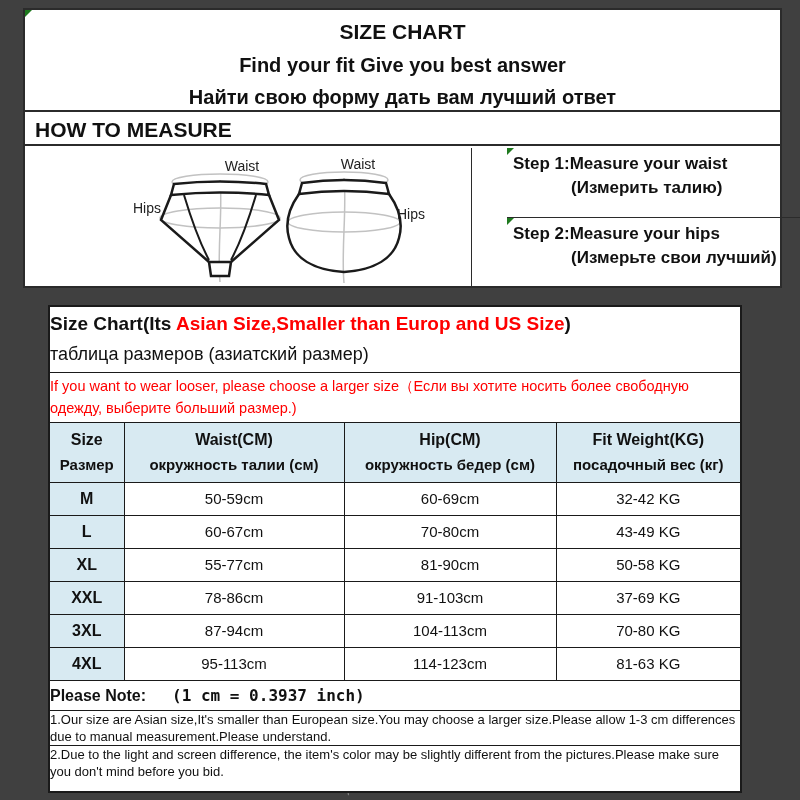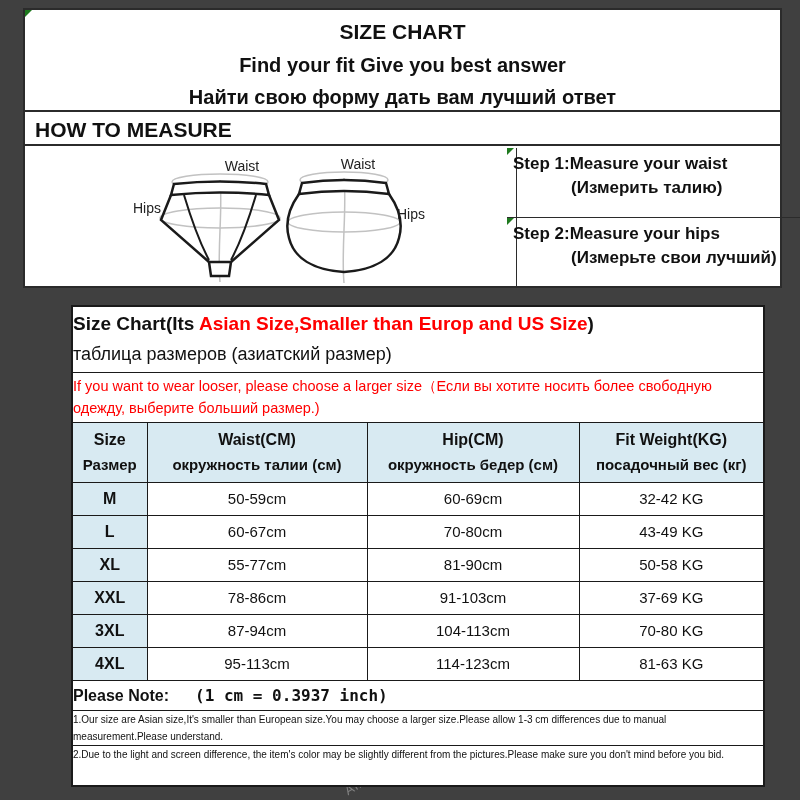--- a/index.html
+++ b/index.html
@@ -18,49 +18,49 @@
   #banner-title{position:absolute;left:0;top:10px;width:100%;text-align:center;
                 font-weight:bold;font-size:21px;}
   #banner-sub-en{position:absolute;left:0;top:44px;width:100%;text-align:center;
                  font-weight:bold;font-size:20px;}
   #banner-sub-ru{position:absolute;left:0;top:76px;width:100%;text-align:center;
                  font-weight:bold;font-size:20px;}
   #htm-bar{position:absolute;left:0;top:100px;width:100%;height:36px;
            border-top:2px solid #2b2b2b;border-bottom:2px solid #2b2b2b;
            font-weight:bold;font-size:21px;line-height:36px;padding-left:10px;box-sizing:border-box;}
   #measure-area{position:absolute;left:0;top:138px;width:100%;height:138px;}
-  #diagram-cell{position:absolute;left:0;top:0;width:446px;height:138px;border-right:1.5px solid #2b2b2b;padding-left:45px;}
+  #diagram-cell{position:absolute;left:0;top:0;width:446px;height:138px;border-right:1.5px solid #2b2b2b;}
   .diag-label{position:absolute;font-size:14px;color:#222;}
   .panty-svg{position:absolute;}
   #steps-col{position:absolute;left:446px;top:0;width:309px;height:138px;}
   .step-box{position:relative;width:100%;box-sizing:border-box;border-bottom:1.5px solid #2b2b2b;
             padding:4px 0 0 6px;margin-left:36px;}
   .step-en{font-weight:bold;font-size:17px;line-height:24px;}
   .step-ru{font-weight:bold;font-size:17px;line-height:24px;padding-left:58px;}
 
   
-  #size-table{position:absolute;left:71px;top:305px;border-collapse:collapse;table-layout:fixed;
+  #size-table{position:absolute;left:48px;top:305px;border-collapse:collapse;table-layout:fixed;
               width:692px;background:#fff;}
   #size-table td,#size-table th{border:1px solid #1a1a1a;padding:0;box-sizing:border-box;}
   #size-table{border:2px solid #1a1a1a;}
   td.title-cell{height:66px;padding:2px 4px 0 5px;}
   .tbl-title-line1{font-weight:bold;font-size:19px;line-height:30px;white-space:nowrap;}
   .tbl-title-red{color:#ff0000;}
   .tbl-title-line2{font-size:18px;line-height:30px;}
   td.rednote-cell{height:50px;padding:1px 3px 0 4px;color:#ff0000;font-size:14.5px;line-height:22px;}
   th.hdr{background:#d8eaf2;height:60px;font-weight:bold;vertical-align:middle;}
   .hdr-en{font-size:16px;line-height:26px;}
   .hdr-ru{font-size:15px;line-height:24px;}
   td.size-col{background:#d8eaf2;font-weight:bold;font-size:16px;text-align:center;height:33px;}
   td.val{font-size:15px;text-align:center;height:33px;}
   td.note-row{height:30px;padding:0 0 0 4px;}
   .pn-label{font-weight:bold;font-size:16px;}
   .pn-conv{font-weight:bold;font-size:16px;padding-left:26px;font-family:"DejaVu Sans Mono","Liberation Sans",monospace;}
-  td.note-cell{font-size:10px;line-height:17px;padding:2px 2px 2px 4px;vertical-align:top;}
-  td.note-cell.last{height:41px;}
+  td.note-cell{font-size:13px;line-height:17px;padding:2px 2px 2px 4px;vertical-align:top;}
+  td.note-cell.last{height:47px;}
   td.note-cell.first{height:34px;}
 </style>
 </head>
 <body>
 
 <div id="page">
 
   <div id="watermarks">
       <span class="wm" style="left: 48px; top: 88px; transform: rotate(-22deg);">AIANGELAQIN</span>
       <span class="wm" style="left: 115px; top: 58px; transform: rotate(-32deg);">AIANGELAQIN</span>

